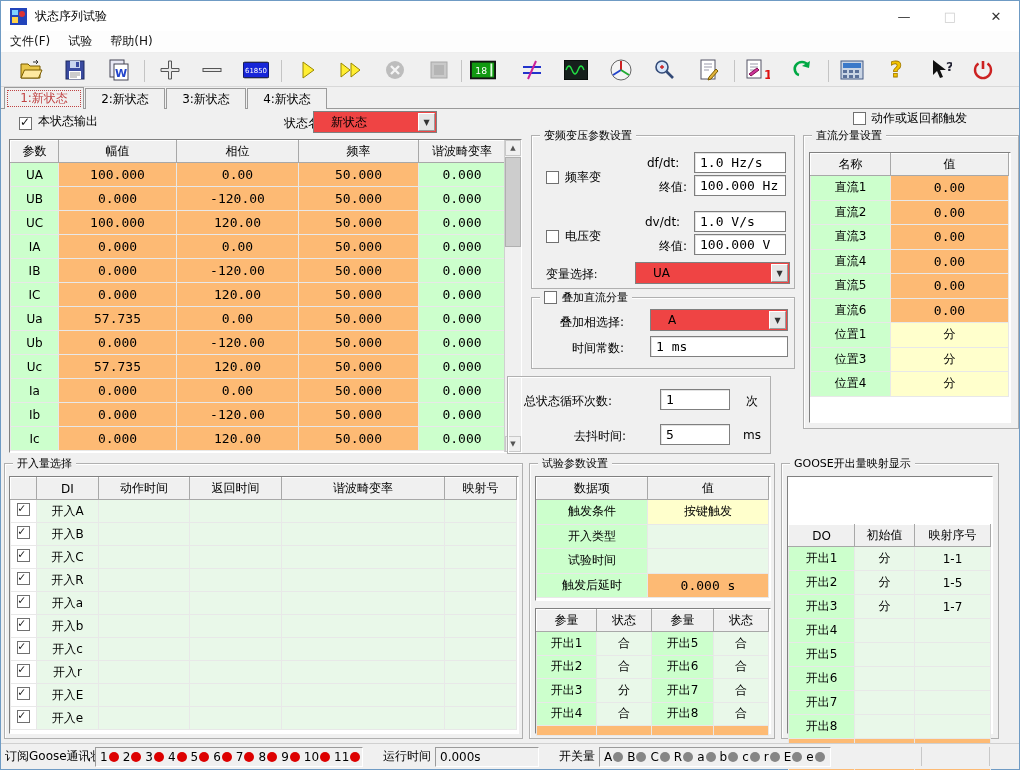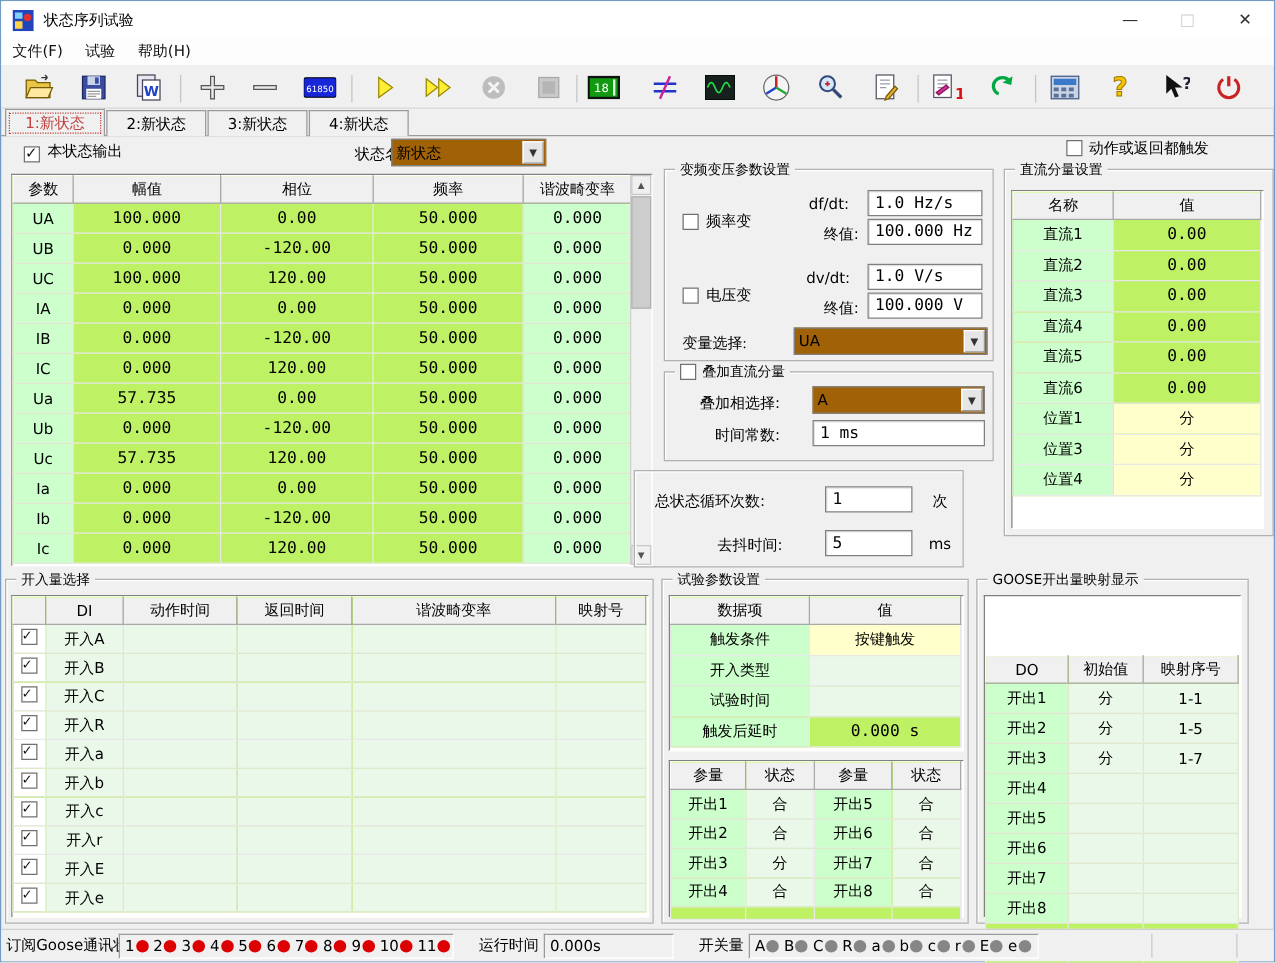--- a/index.html
+++ b/index.html
@@ -29,28 +29,28 @@
   .tabline { position:absolute; left:0; right:0; top:21px; height:1px; background:#9a9a9a; }
   .tab { position:absolute; top:1px; height:21px; width:80px; background:#f0f0f0; border:1px solid #9a9a9a; border-bottom:none; display:flex; align-items:center; justify-content:center; font-size:12px; }
   .tab.active { top:0; height:22px; color:#c04343; z-index:2; background:#f0f0f0; }
   .tab.active .focusdots { position:absolute; inset:2px; border:1px dotted #c04343; }
 
   
   .cb { width:13px; height:13px; background:#fff; border:1px solid #707070; display:inline-block; position:relative; flex:0 0 13px; }
   .cb.on:after { content:"✓"; position:absolute; left:0px; top:-3px; font-size:12px; font-weight:bold; color:#111; }
   .lab { color:#000; }
   .tb { background:#fff; border:1px solid #7f7f7f; box-shadow:inset 1px 1px 0 #e3e3e3; font-family:"DejaVu Sans Mono","Liberation Mono",monospace; font-size:13px; padding:1px 5px; display:flex; align-items:center; position:absolute; }
-  .combo { background:#a16207; border:1px solid #7f7f7f; position:absolute; display:flex; align-items:center; padding-left:3px; font-size:12px; }
+  .combo { background:#ef4444; border:1px solid #7f7f7f; position:absolute; display:flex; align-items:center; padding-left:17px; font-size:12px; }
   .combo .cbtn { position:absolute; right:1px; top:1px; bottom:1px; width:17px; background:#e6e6e6; border:1px solid #fff; border-right-color:#9a9a9a; border-bottom-color:#9a9a9a; display:flex; align-items:center; justify-content:center; font-size:8px; color:#333; }
 
   .grp { position:absolute; border:1px solid #b0b0b0; box-shadow:inset 1px 1px 0 #fff; }
   .grp>.cap { position:absolute; top:-8px; left:8px; background:#f0f0f0; padding:0 4px; font-size:11px; display:flex; align-items:center; gap:5px; }
 
   
-  table { border-collapse:collapse; table-layout:fixed; background:#bef264; }
+  table { border-collapse:collapse; table-layout:fixed; background:#fdba74; }
   .twrap { position:absolute; border:1px solid #808080; border-right-color:#fff; border-bottom-color:#fff; background:#fff; }
   th { background:#f0f0f0; border:1px solid #a8a8a8; border-top-color:#fff; border-left-color:#fff; font-weight:normal; font-size:12px; padding:2px; overflow:hidden; white-space:nowrap; }
   td { border:1px solid #e8e8e8; text-align:center; font-size:13px; font-family:"DejaVu Sans Mono","Liberation Mono",monospace; padding:0 2px; overflow:hidden; white-space:nowrap; }
   td.cn { font-family:"DejaVu Sans","Liberation Sans",sans-serif; font-size:12px; }
   .g  { background:#ccffcc; }
   .lg { background:#e9f8e9; }
   .y  { background:#ffffcc; }
 
   
   .sbar { position:absolute; width:17px; background:#f0f0f0; border-left:1px solid #d0d0d0; }

